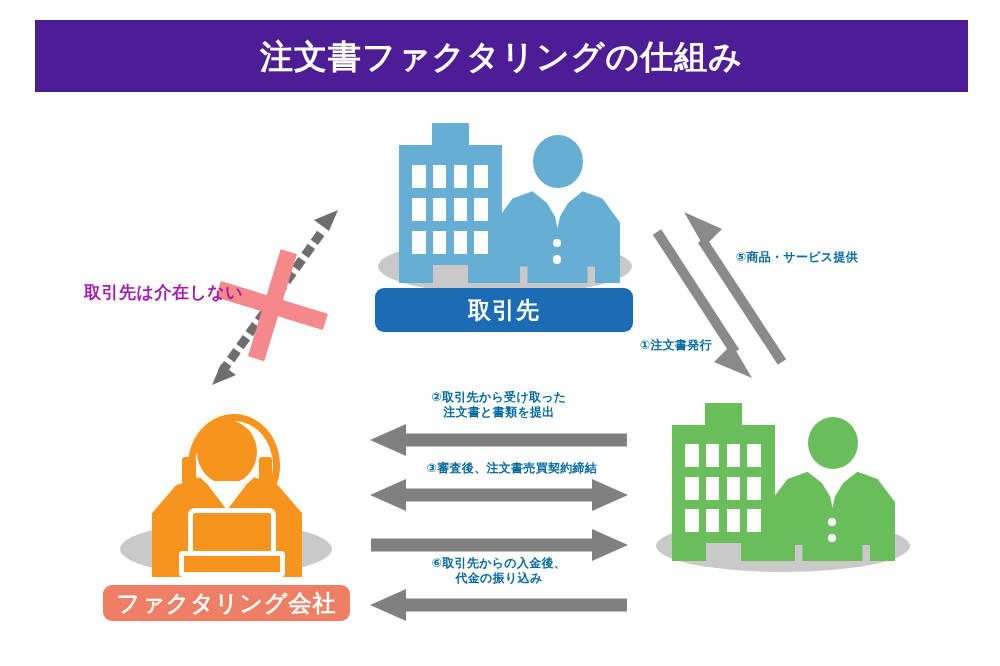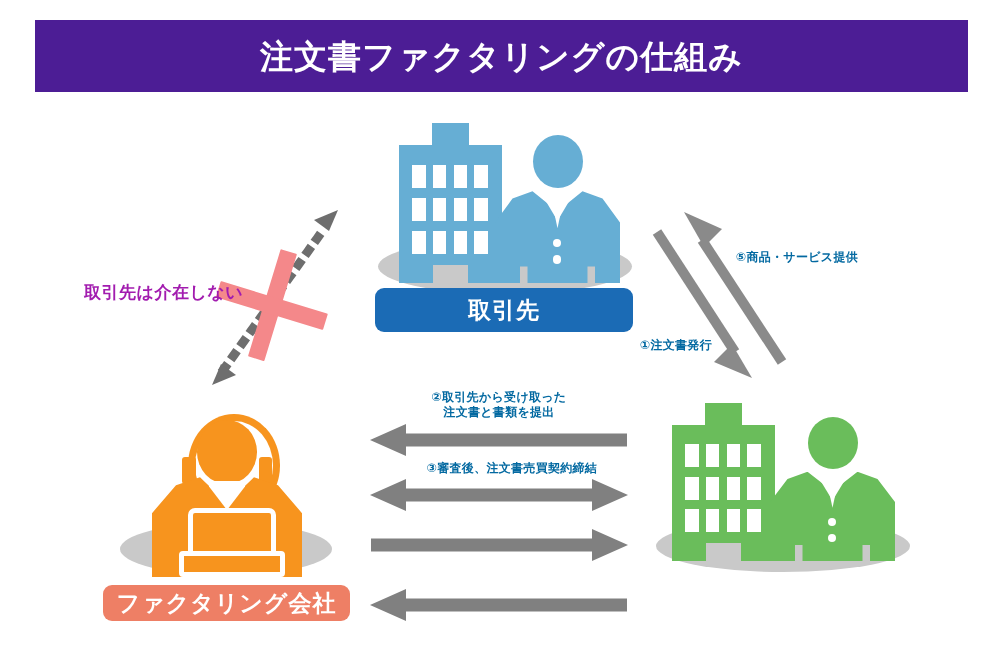--- a/index.html
+++ b/index.html
@@ -259,16 +259,18 @@
   <div class="flow-text" style="left:598px;top:338px;width:150px;text-align:left;margin-left:42px;">①注文書発行</div>
 
   <div class="flow-text" style="left:736px;top:250px;width:220px;text-align:left;">⑤商品・サービス提供</div>
 
   <div class="flow-text" style="left:370px;top:390px;width:258px;">②取引先から受け取った
 注文書と書類を提出</div>
 
   <div class="flow-text" style="left:372px;top:461px;width:280px;">③審査後、注文書売買契約締結</div>
 
 
+  <div class="flow-text" style="left:370px;top:556px;width:258px;">⑥取引先からの入金後、
+代金の振り込み</div>
 
   <div class="nox-text" style="left:84px;top:281px;">取引先は介在しない</div>
 
 </div>
 
 </body></html>

